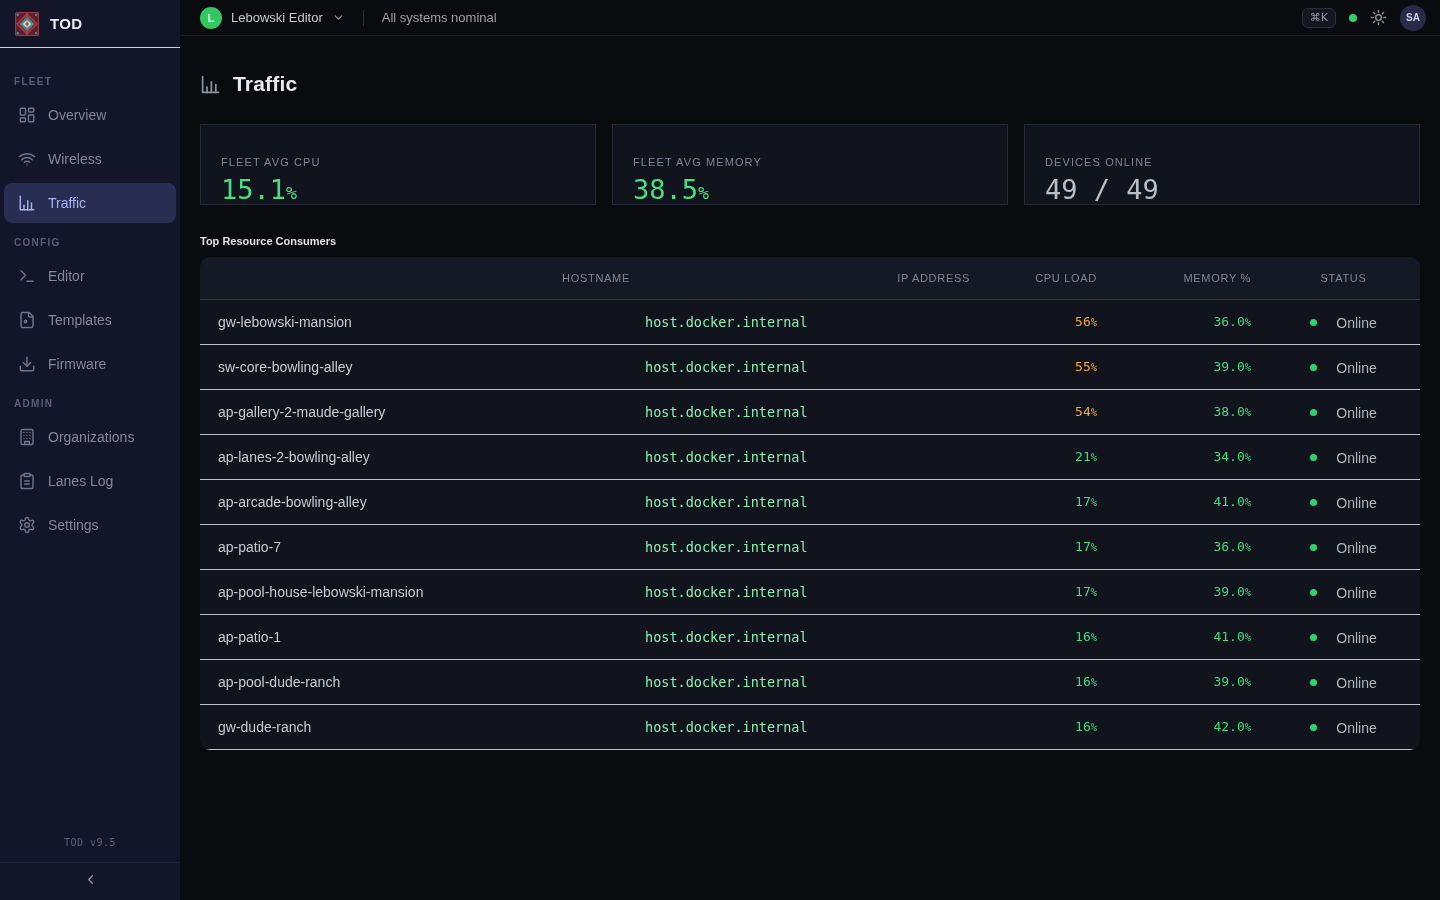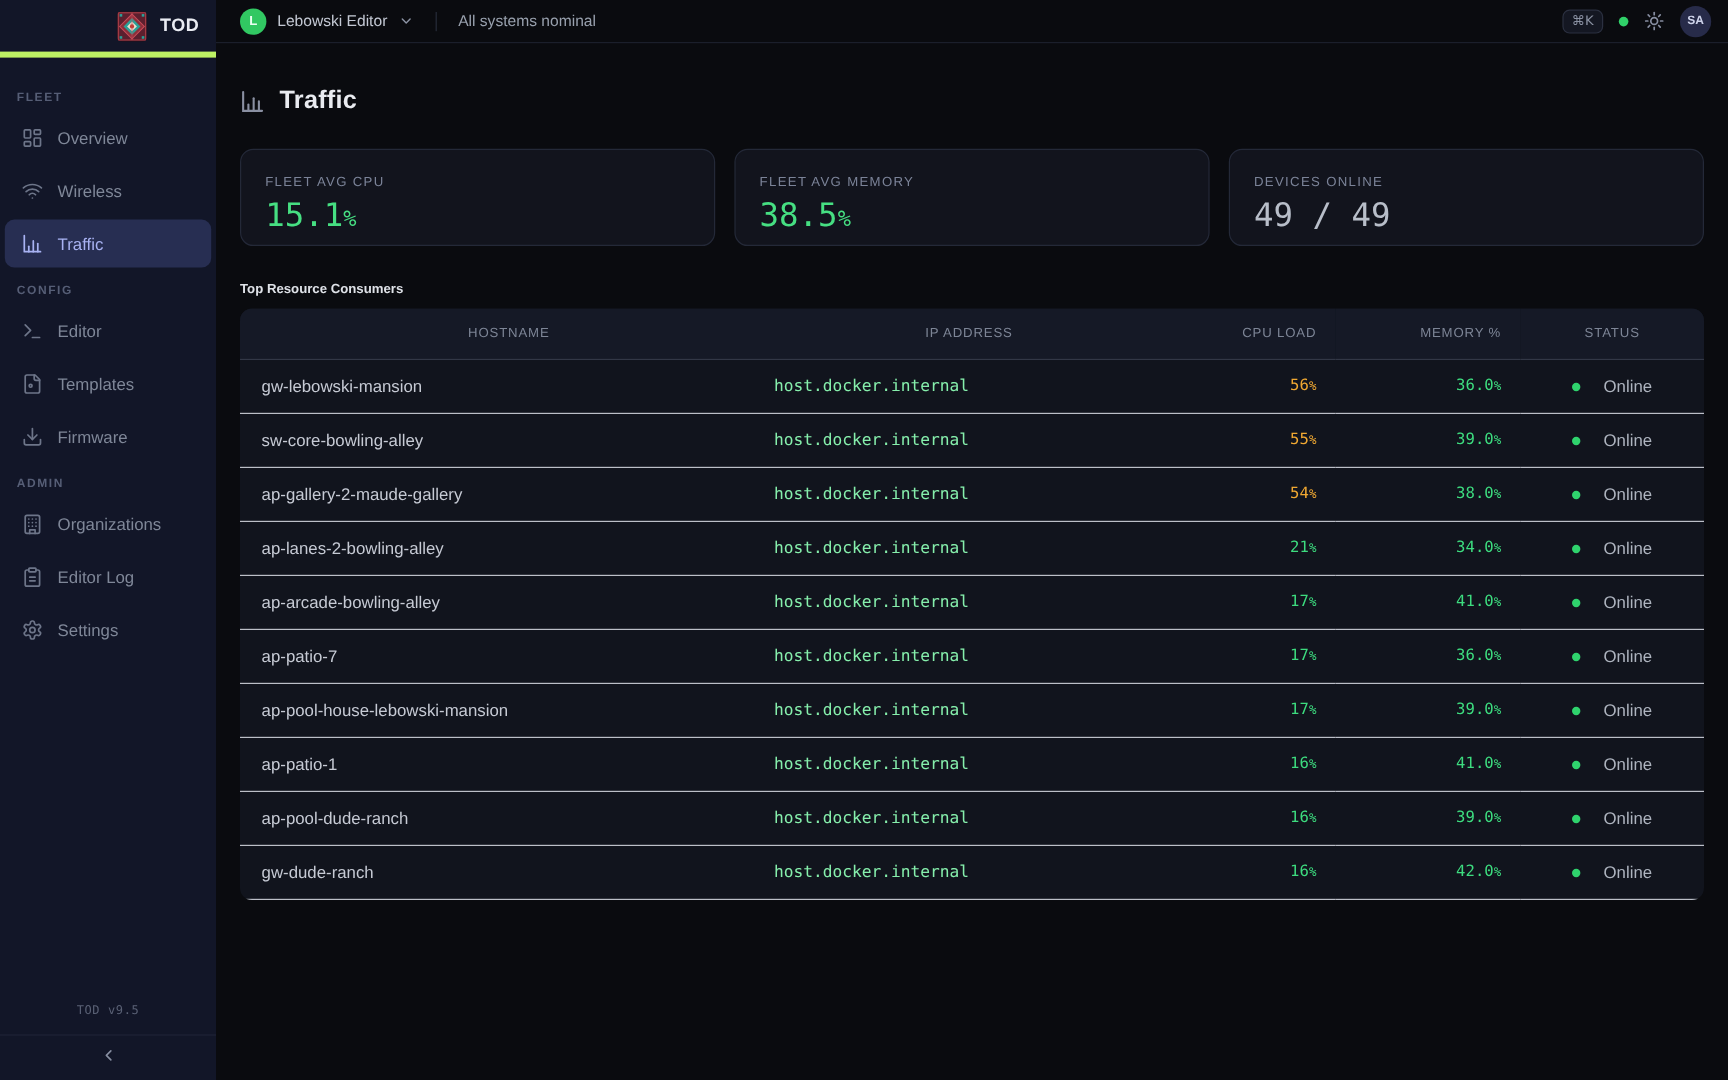--- a/index.html
+++ b/index.html
@@ -13,21 +13,21 @@
   .mono { font-family:"DejaVu Sans Mono",monospace; }
 
   
   .sidebar {
     width:180px; min-width:180px; height:900px;
     background:#121628;
     display:flex; flex-direction:column;
   }
   .logo-row {
     height:48px; display:flex; align-items:center; gap:10px;
-    padding:0 14px; border-bottom:5px solid #bef264;justify-content:flex-end;
+    padding:0 14px; border-bottom:1px solid #bef264;
   }
   .logo-badge { width:26px; height:26px; border-radius:5px; overflow:hidden; flex:0 0 auto; }
   .logo-text { font-size:15px; font-weight:700; color:#e9ebf2; letter-spacing:.4px; }
   nav { flex:1 1 auto; padding-top:14px; }
   .nav-section-label {
     font-size:10px; font-weight:600; letter-spacing:1.3px;
     color:#565e76; text-transform:uppercase;
     margin:14px 0 8px 14px;
   }
   .nav-item {
@@ -85,42 +85,42 @@
   }
 
   .content { padding:24px 20px 0; }
   .page-title-row { display:flex; align-items:center; gap:12px; margin:12px 0 28px; }
   .page-title-row .icn { width:21px; height:21px; color:#8a90a2; }
   h1 { font-size:21px; font-weight:700; color:#e9ebf0; letter-spacing:.2px; }
 
   .stats-row { display:flex; gap:16px; margin-bottom:30px; }
   .stat-card {
     flex:1 1 0; height:81px; background:#12141d;
-    border:1px solid #242938; border-radius:11px;
-    padding:21px 20px 0;
+    border:1px solid #242938; border-radius:0;
+    padding:31px 20px 0;
   }
   .stat-label {
     font-size:11px; letter-spacing:1.1px; color:#7b8398;
     text-transform:uppercase; font-weight:500; margin-bottom:7px;
   }
   .stat-value { font-size:27px; line-height:1.1; }
   .stat-value .pct { font-size:0.68em; }
   .stat-value.green { color:#46df82; }
   .stat-value.gray { color:#b8bec9; }
 
   h2.table-title { font-size:11px; font-weight:700; color:#dfe2e8; margin-bottom:10px; }
 
   .table-card { border-radius:10px; overflow:hidden; background:#11141d; }
   table { width:100%; border-collapse:collapse; table-layout:fixed; }
   col.c-host { width:430px; } col.c-ip { width:340px; }
   col.c-cpu { width:143px; } col.c-mem { width:154px; } col.c-status { width:auto; }
   thead tr { background:#151926; height:42px; }
   th {
     font-size:11px; font-weight:500; letter-spacing:.7px; color:#7d8596;
-    text-transform:uppercase; text-align:center;
+    text-transform:uppercase; text-align:right;
   }
   th.r, td.r { text-align:right; }
   th.c, td.c { text-align:center; }
   thead tr { border-bottom:1px solid #323746; }
   tbody tr { height:45px; border-bottom:1px solid rgba(226,229,238,.82); cursor:pointer; }
   th:first-child, td:first-child { padding-left:18px; }
   th.ip-col, td.ip-col { padding-left:15px; }
   th.r, td.r { padding-right:16px; }
   td.host { font-size:14px; color:#c6cad4; }
   td.ip-col { font-size:13.5px; color:#86efac; }
@@ -250,21 +250,21 @@
   </div>
           <div class="nav-item">
     <span class="icn">
               <svg viewBox="0 0 24 24" fill="none" stroke="currentColor" stroke-width="1.9" stroke-linecap="round" stroke-linejoin="round">
                 <rect x="8" y="2" width="8" height="4" rx="1"></rect>
                 <path d="M16 4h2a2 2 0 0 1 2 2v14a2 2 0 0 1-2 2H6a2 2 0 0 1-2-2V6a2 2 0 0 1 2-2h2"></path>
                 <line x1="9" y1="12" x2="15" y2="12"></line>
                 <line x1="9" y1="16" x2="15" y2="16"></line>
               </svg>
             </span>
-    <span class="nav-label">Editor Log</span>
+    <span class="nav-label">Lanes Log</span>
   </div>
           <div class="nav-item">
     <span class="icn">
               <svg viewBox="0 0 24 24" fill="none" stroke="currentColor" stroke-width="1.9" stroke-linecap="round" stroke-linejoin="round">
                 <path d="M12.22 2h-.44a2 2 0 0 0-2 2v.18a2 2 0 0 1-1 1.73l-.43.25a2 2 0 0 1-2 0l-.15-.08a2 2 0 0 0-2.73.73l-.22.38a2 2 0 0 0 .73 2.73l.15.1a2 2 0 0 1 1 1.72v.51a2 2 0 0 1-1 1.74l-.15.09a2 2 0 0 0-.73 2.73l.22.38a2 2 0 0 0 2.73.73l.15-.08a2 2 0 0 1 2 0l.43.25a2 2 0 0 1 1 1.73V20a2 2 0 0 0 2 2h.44a2 2 0 0 0 2-2v-.18a2 2 0 0 1 1-1.73l.43-.25a2 2 0 0 1 2 0l.15.08a2 2 0 0 0 2.73-.73l.22-.39a2 2 0 0 0-.73-2.73l-.15-.08a2 2 0 0 1-1-1.74v-.5a2 2 0 0 1 1-1.74l.15-.09a2 2 0 0 0 .73-2.73l-.22-.38a2 2 0 0 0-2.73-.73l-.15.08a2 2 0 0 1-2 0l-.43-.25a2 2 0 0 1-1-1.73V4a2 2 0 0 0-2-2z"></path>
                 <circle cx="12" cy="12" r="3"></circle>
               </svg>
             </span>
     <span class="nav-label">Settings</span>
   </div>

